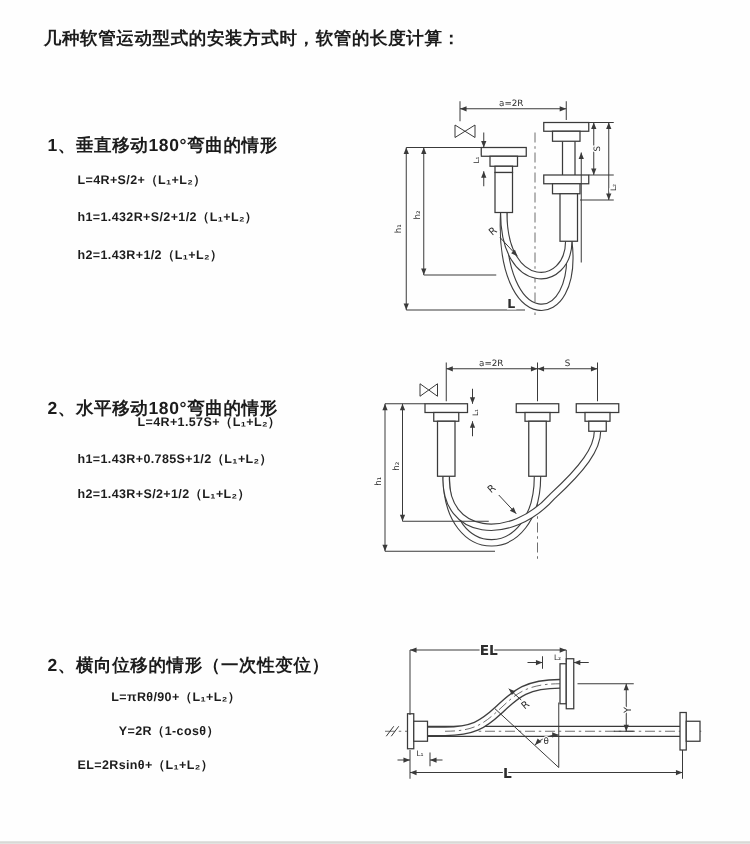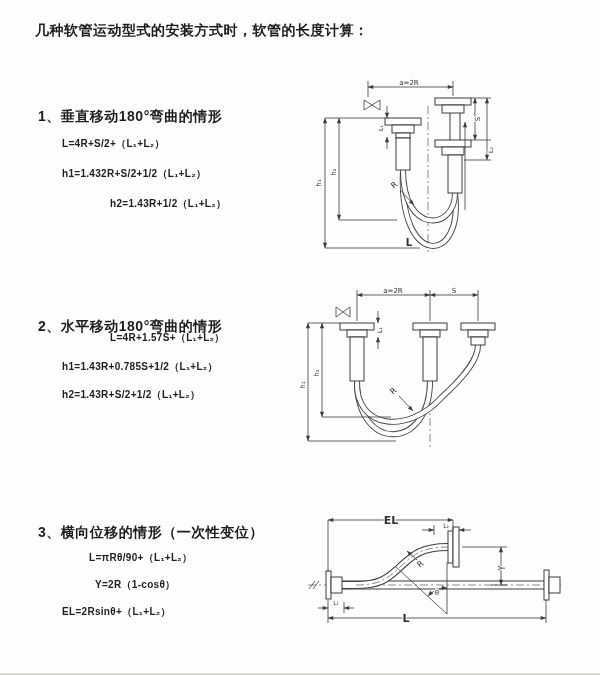--- a/index.html
+++ b/index.html
@@ -10,21 +10,21 @@
     font-family:"Liberation Sans","DejaVu Sans",sans-serif;
     color:#1c1c1c;
   }
   .page { position:absolute; inset:0; border-bottom:2px solid #d9d9d6; }
   .title {
     position:absolute; left:35px; top:22px;
     font-size:14px; font-weight:bold; letter-spacing:.5px; white-space:nowrap;
   }
   .heading { position:absolute; font-size:14px; font-weight:bold; white-space:nowrap; letter-spacing:.5px; }
   .formula { position:absolute; font-size:10px; font-weight:bold; white-space:nowrap; letter-spacing:.3px; }
-  .h1 { left:38px; top:108px; }  .f1a { left:62px; top:137px; } .f1b { left:62px; top:167px; } .f1c { left:62px; top:197px;margin-left:48px; }
+  .h1 { left:38px; top:108px; }  .f1a { left:62px; top:137px; } .f1b { left:62px; top:167px; } .f1c { left:62px; top:197px; }
   .h2 { left:38px; top:318px; }  .f2a { left:62px; top:331px;margin-left:48px; } .f2b { left:62px; top:360px; } .f2c { left:62px; top:388px; }
   .h3 { left:38px; top:524px; }  .f3a { left:62px; top:551px;padding-left:27px; } .f3b { left:62px; top:578px;margin-left:33px; } .f3c { left:62px; top:605px; }
   svg.diagram { position:absolute; overflow:visible; }
   #d1 { left:312px; top:70px; }
   #d2 { left:296px; top:283px; }
   #d3 { left:296px; top:500px; }
   svg text {
     font-family:"DejaVu Sans","Liberation Sans",sans-serif;
     fill:#2e2e2e;
     paint-order:stroke; stroke:#fefefe; stroke-width:2.2px;
@@ -45,21 +45,21 @@
   <div class="heading h1">1、垂直移动180°弯曲的情形</div>
   <div class="formula f1a">L=4R+S/2+（L₁+L₂）</div>
   <div class="formula f1b">h1=1.432R+S/2+1/2（L₁+L₂）</div>
   <div class="formula f1c">h2=1.43R+1/2（L₁+L₂）</div>
 
   <div class="heading h2">2、水平移动180°弯曲的情形</div>
   <div class="formula f2a">L=4R+1.57S+（L₁+L₂）</div>
   <div class="formula f2b">h1=1.43R+0.785S+1/2（L₁+L₂）</div>
   <div class="formula f2c">h2=1.43R+S/2+1/2（L₁+L₂）</div>
 
-  <div class="heading h3">3、横向位移的情形（一次性变位）</div>
+  <div class="heading h3">2、横向位移的情形（一次性变位）</div>
   <div class="formula f3a">L=πRθ/90+（L₁+L₂）</div>
   <div class="formula f3b">Y=2R（1-cosθ）</div>
   <div class="formula f3c">EL=2Rsinθ+（L₁+L₂）</div>
 
   <svg id="d1" class="diagram" width="268" height="205" viewBox="0 0 268 205">
     <defs>
       <marker id="arr1" viewBox="0 0 8 8" refX="7.5" refY="4" markerWidth="9" markerHeight="7" orient="auto-start-reverse">
         <path d="M0,1 L7.5,4 L0,7 Z" fill="#3a3a3a"></path>
       </marker>
       <pattern id="braid1" width="4" height="4" patternUnits="userSpaceOnUse">

